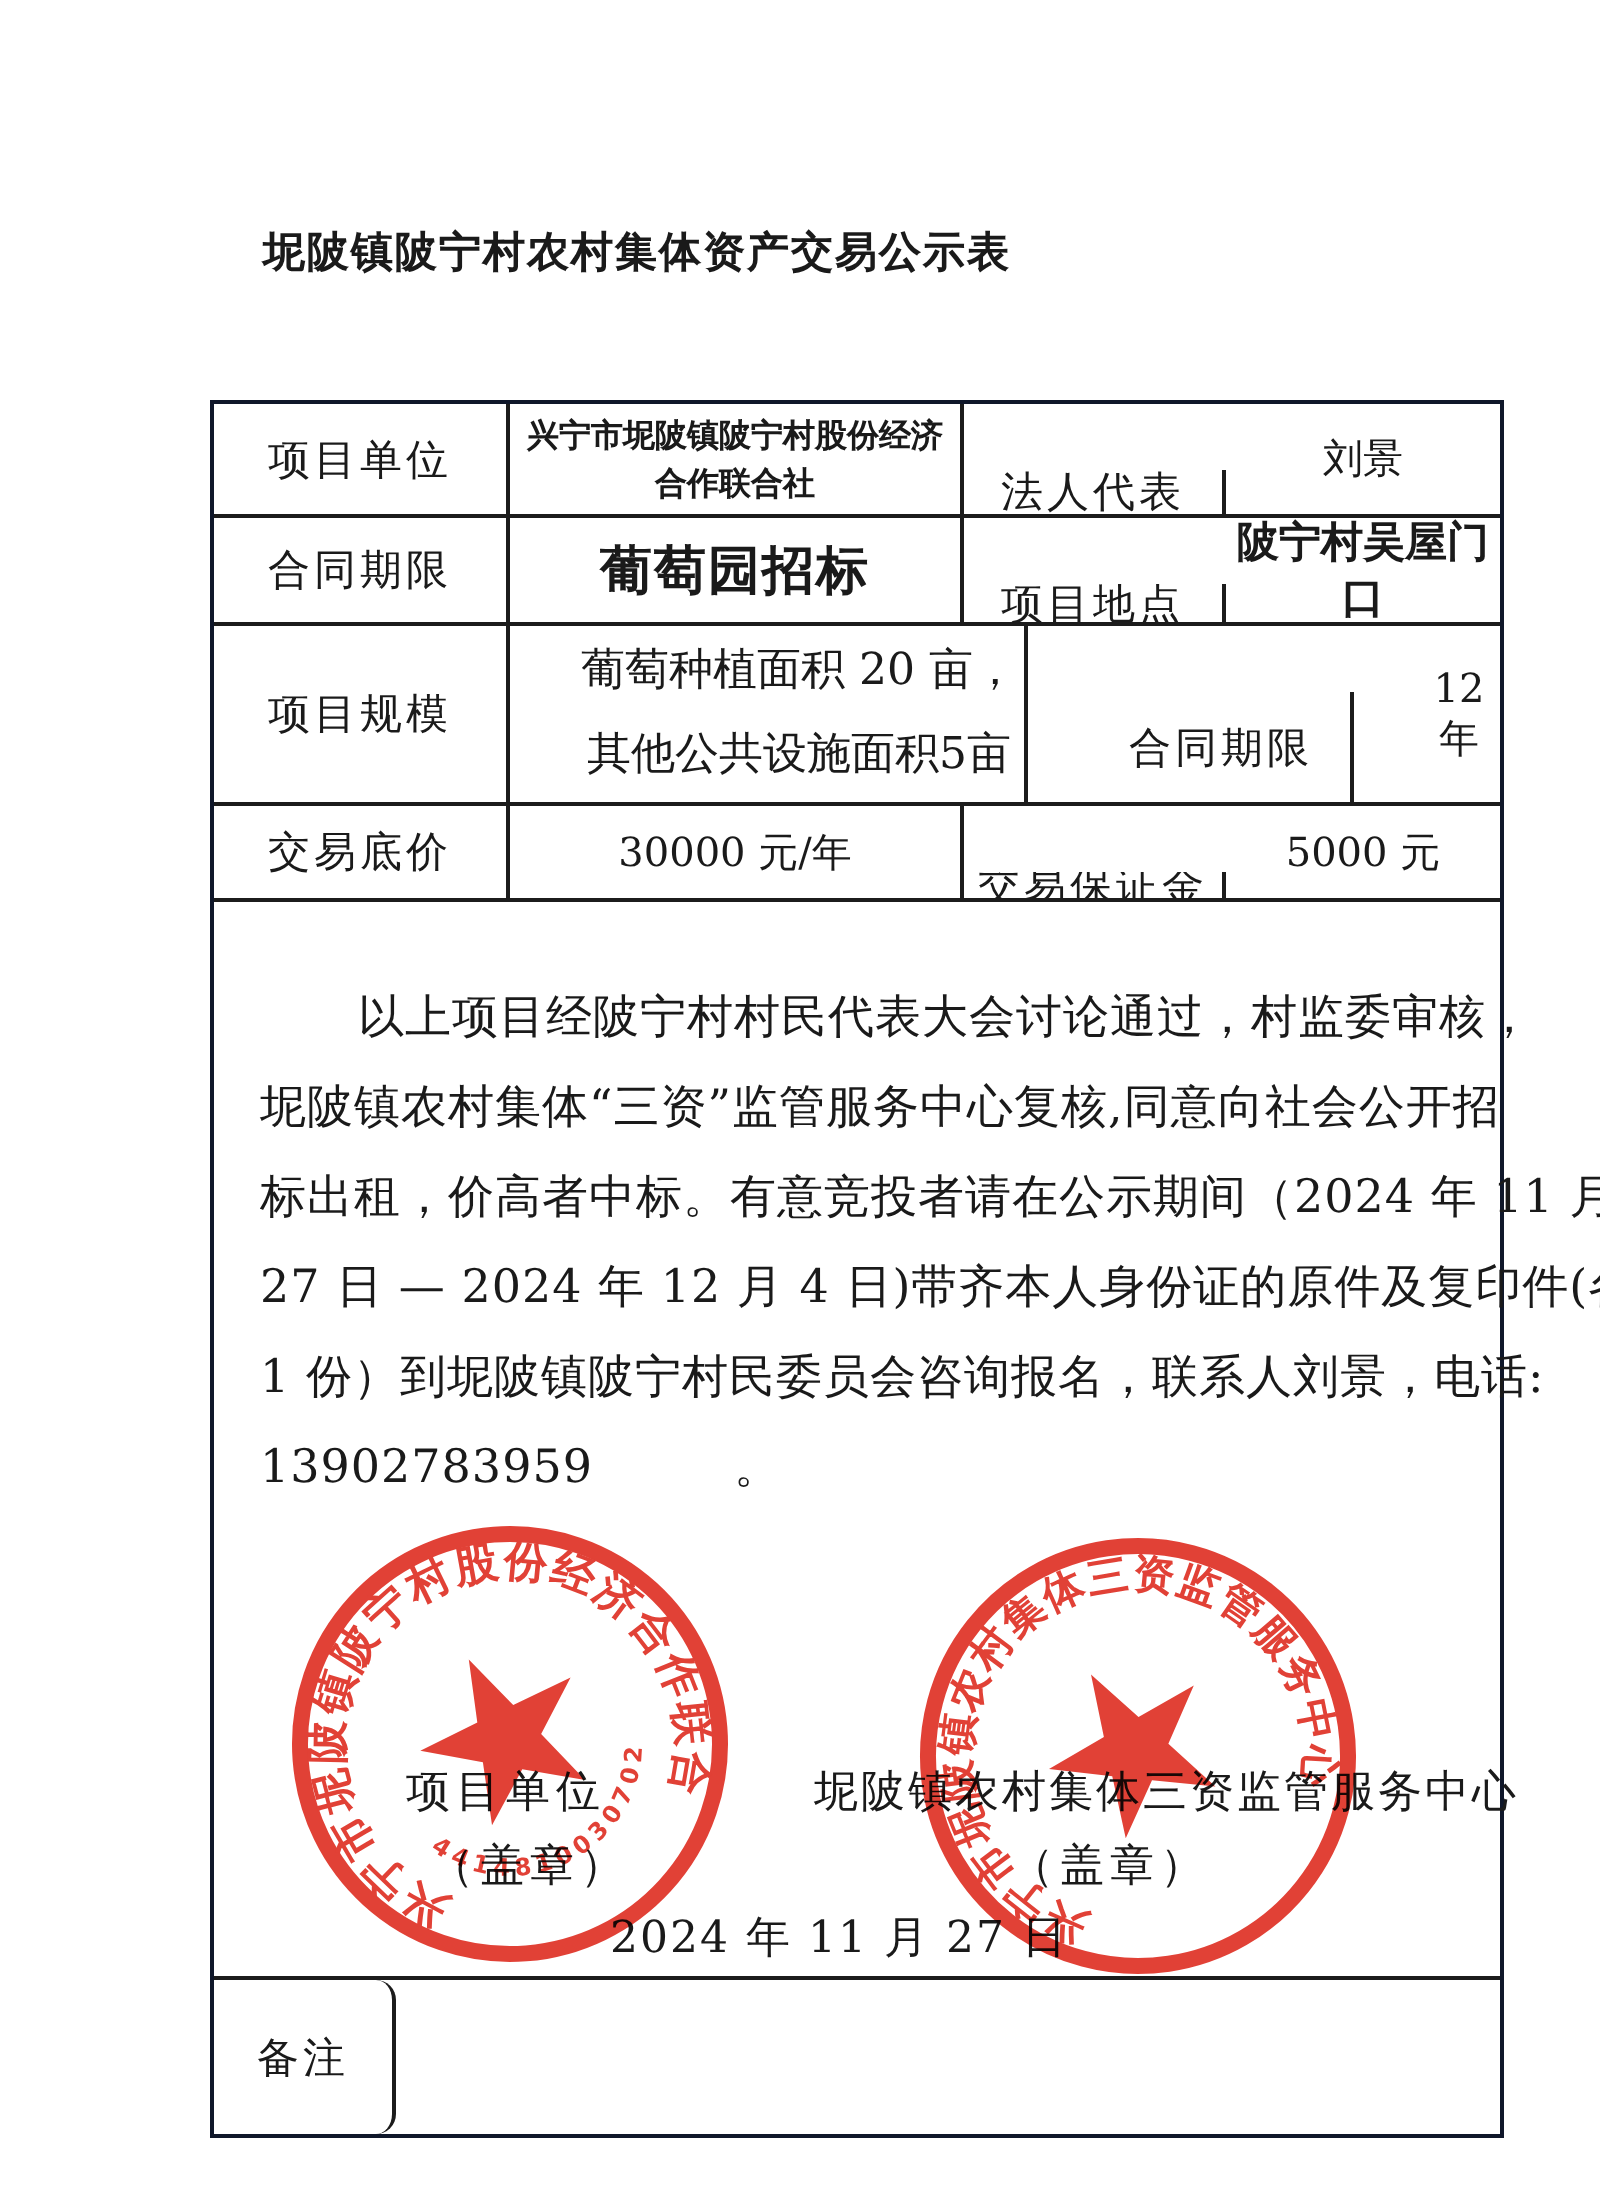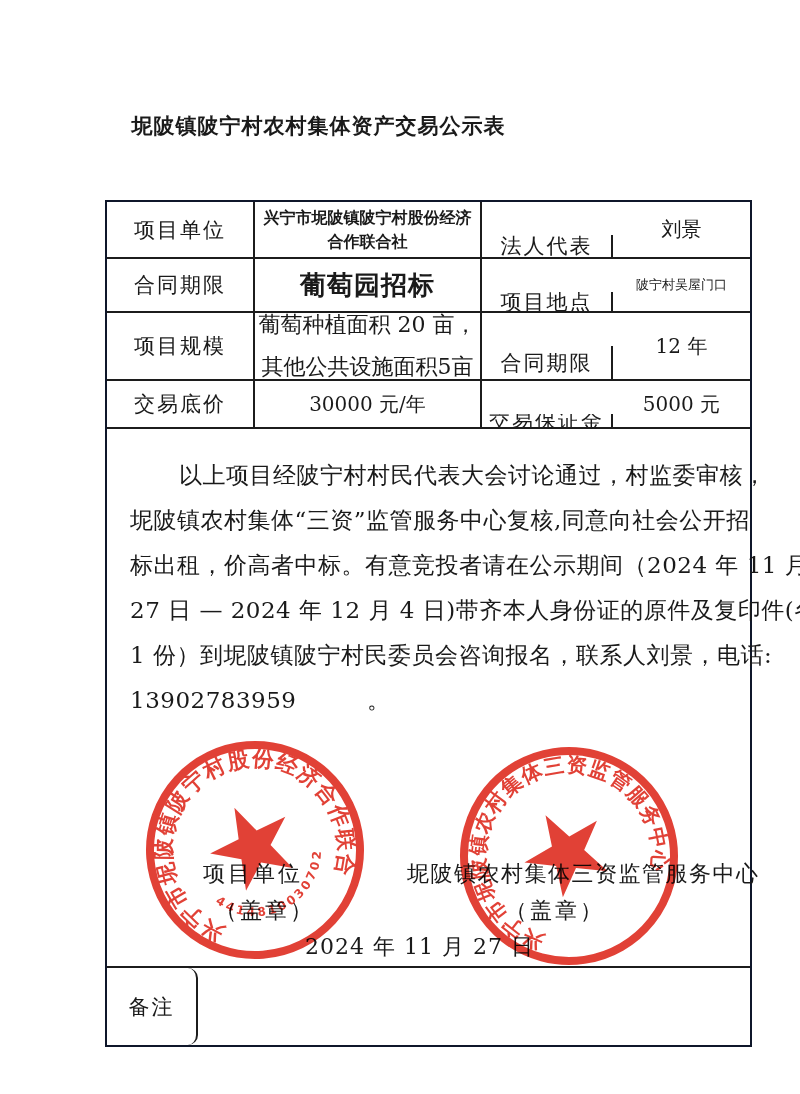--- a/index.html
+++ b/index.html
@@ -12,29 +12,29 @@
   .table{position:absolute;left:105px;top:200px;width:647px;border:2px solid #0f172a;box-sizing:border-box;}
   .trow{display:flex;border-bottom:2px solid #1c1c1c;box-sizing:border-box;}
   .cell{box-sizing:border-box;display:flex;flex-direction:column;align-items:center;justify-content:center;
     text-align:center;border-right:2px solid #1c1c1c;overflow:hidden;}
   .cell.last{border-right:none;}
   .c1{width:148px;} .c2{width:227px;} .c3{width:131px;margin-top:33px;} .c4{flex:1;}
   .lbl{font-size:21px;letter-spacing:2px;}
   .val{font-size:20px;}
   .val-small-bold{font-size:16px;font-weight:bold;line-height:1.45;padding:0 8px;}
   .val-bold{font-size:26px;font-weight:bold;letter-spacing:1px;}
-  .val-place{font-size:13px;font-weight:normal;}
+  .val-place{font-size:21px;font-weight:bold;}
   .scale-line{font-size:22px;line-height:42px;white-space:nowrap;}
 
-  .r1{height:57px;} .r2{height:54px;} .r3{height:68px;} .r4{height:48px;}
+  .r1{height:57px;} .r2{height:54px;} .r3{height:90px;gap:32px;} .r4{height:48px;}
   .bigcell{position:relative;height:539px;border-bottom:2px solid #1c1c1c;box-sizing:border-box;}
   .rremarks{height:77px;border-bottom:none;}
   .cr1{width:91px;border-radius:10px;} .cr2{flex:1;}
 
-  .notice{position:absolute;top:24px;left:23px;right:16px;}
+  .notice{position:absolute;top:36px;left:23px;right:16px;}
   .nline{font-size:23px;height:45px;line-height:45px;white-space:nowrap;letter-spacing:0.5px;}
   .nline.first{text-indent:49px;}
 
   .sig{position:absolute;font-size:22px;letter-spacing:3px;white-space:nowrap;z-index:2;}
   .sig-left-org{left:96px;top:430px;}
   .sig-left-seal{left:108px;top:467px;}
   .sig-right-org{left:300px;top:430px;letter-spacing:1.5px;}
   .sig-right-seal{left:398px;top:467px;}
   .sig-date{left:198px;top:503px;width:204px;text-align:center;letter-spacing:1px;}
 

